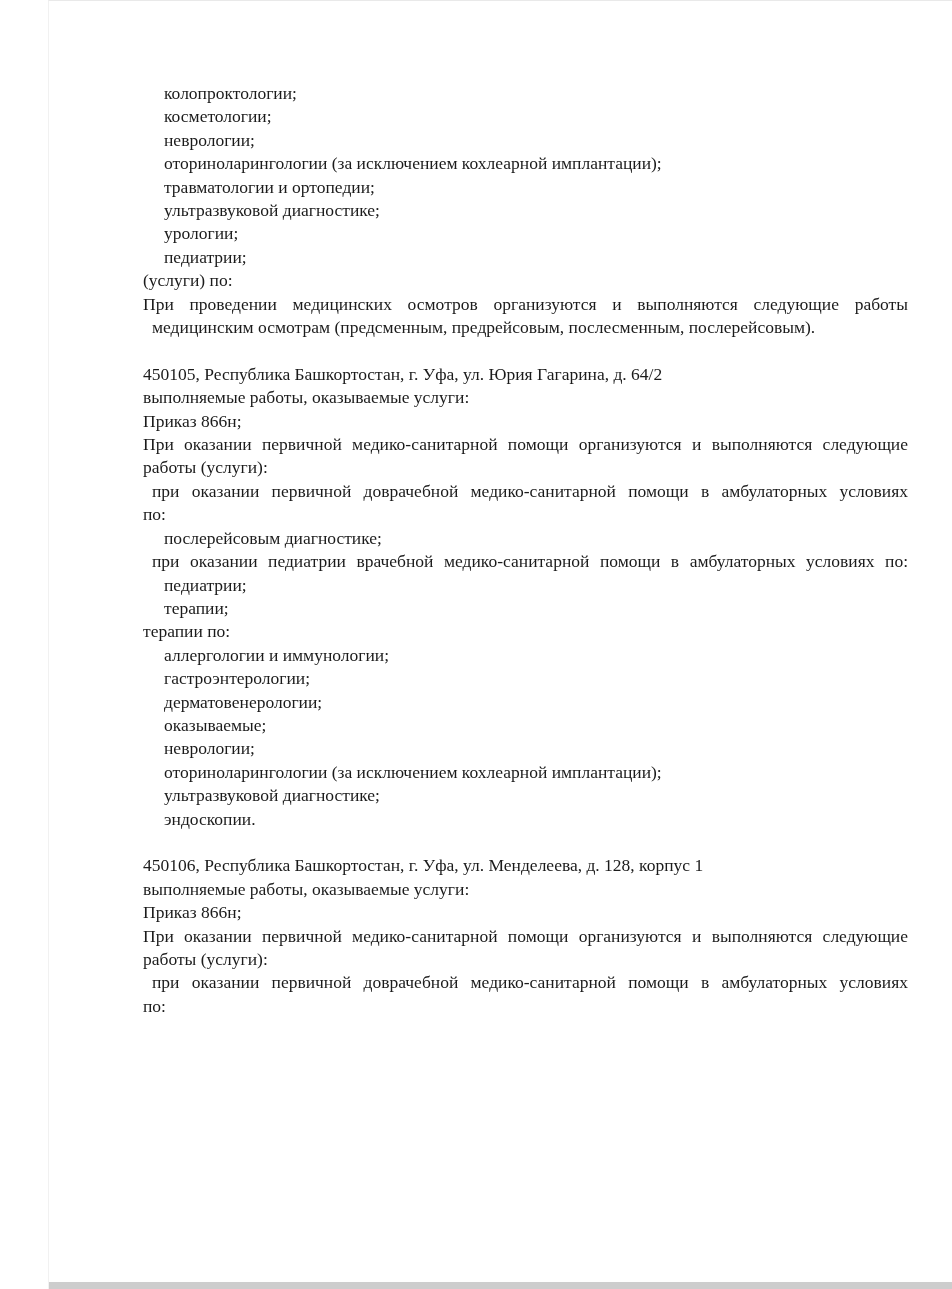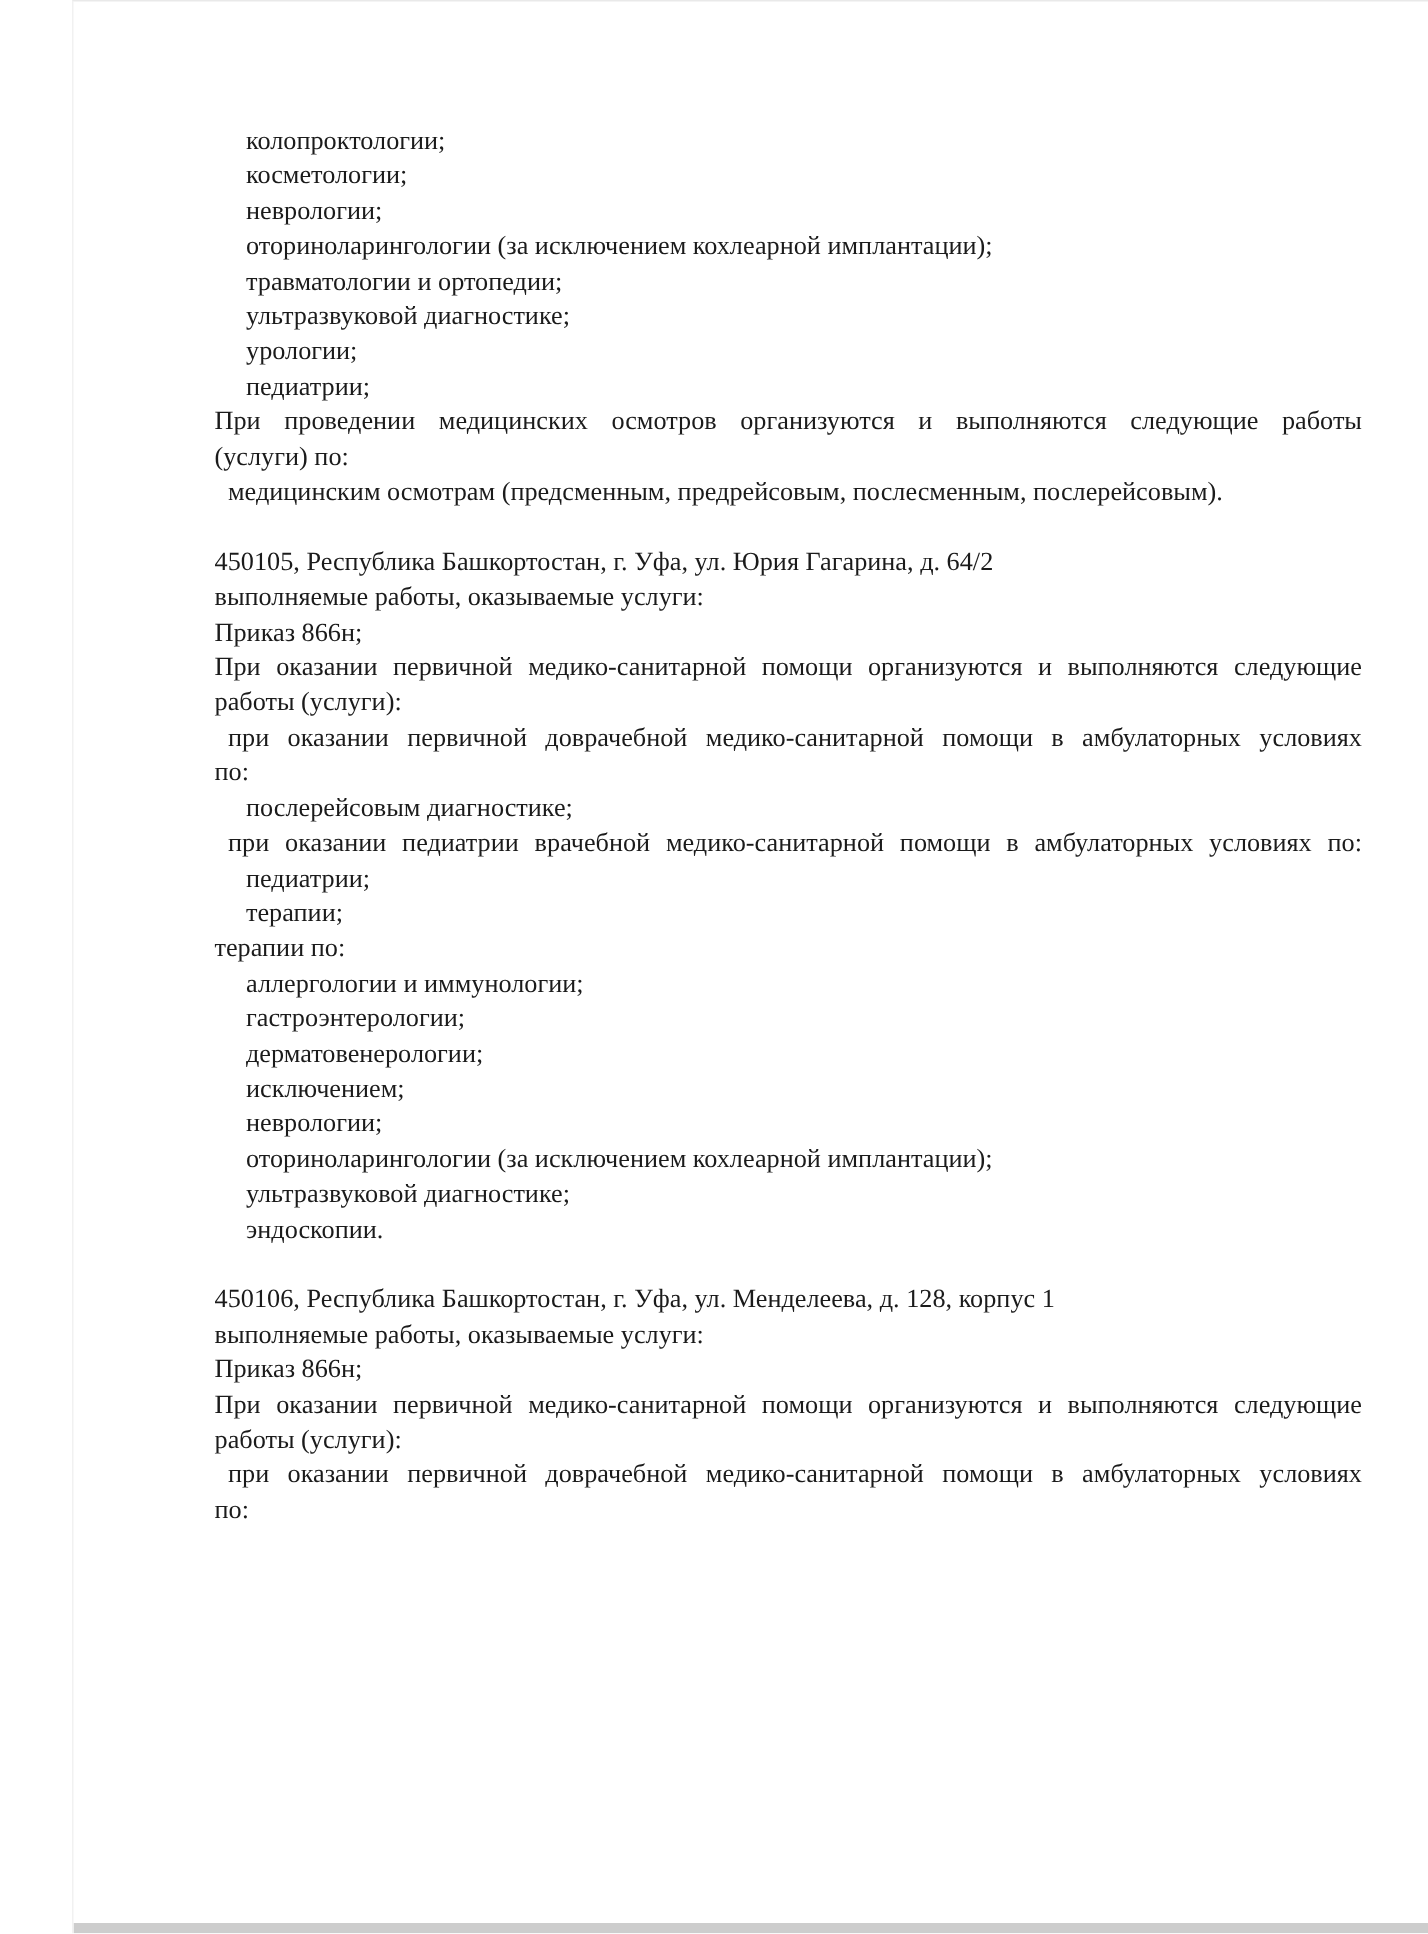--- a/index.html
+++ b/index.html
@@ -56,40 +56,40 @@
 <div class="page">
   <div class="content" id="doc-lines">
       <div class="line indent-2">колопроктологии;</div>
       <div class="line indent-2">косметологии;</div>
       <div class="line indent-2">неврологии;</div>
       <div class="line indent-2">оториноларингологии (за исключением кохлеарной имплантации);</div>
       <div class="line indent-2">травматологии и ортопедии;</div>
       <div class="line indent-2">ультразвуковой диагностике;</div>
       <div class="line indent-2">урологии;</div>
       <div class="line indent-2">педиатрии;</div>
+      <div class="line indent-0">(услуги) по:</div>
       <div class="line indent-0 j">При проведении медицинских осмотров организуются и выполняются следующие работы</div>
-      <div class="line indent-0">(услуги) по:</div>
       <div class="line indent-1">медицинским осмотрам (предсменным, предрейсовым, послесменным, послерейсовым).</div>
       <div class="line spacer"></div>
       <div class="line indent-0">450105, Республика Башкортостан, г. Уфа, ул. Юрия Гагарина, д. 64/2</div>
       <div class="line indent-0">выполняемые работы, оказываемые услуги:</div>
       <div class="line indent-0">Приказ 866н;</div>
       <div class="line indent-0 j">При оказании первичной медико-санитарной помощи организуются и выполняются следующие</div>
       <div class="line indent-0">работы (услуги):</div>
       <div class="line indent-1 j">при оказании первичной доврачебной медико-санитарной помощи в амбулаторных условиях</div>
       <div class="line indent-0">по:</div>
       <div class="line indent-2">послерейсовым диагностике;</div>
       <div class="line indent-1 j">при оказании педиатрии врачебной медико-санитарной помощи в амбулаторных условиях по:</div>
       <div class="line indent-2">педиатрии;</div>
       <div class="line indent-2">терапии;</div>
       <div class="line indent-0">терапии по:</div>
       <div class="line indent-2">аллергологии и иммунологии;</div>
       <div class="line indent-2">гастроэнтерологии;</div>
       <div class="line indent-2">дерматовенерологии;</div>
-      <div class="line indent-2">исключением;</div>
+      <div class="line indent-2">оказываемые;</div>
       <div class="line indent-2">неврологии;</div>
       <div class="line indent-2">оториноларингологии (за исключением кохлеарной имплантации);</div>
       <div class="line indent-2">ультразвуковой диагностике;</div>
       <div class="line indent-2">эндоскопии.</div>
       <div class="line spacer"></div>
       <div class="line indent-0">450106, Республика Башкортостан, г. Уфа, ул. Менделеева, д. 128, корпус 1</div>
       <div class="line indent-0">выполняемые работы, оказываемые услуги:</div>
       <div class="line indent-0">Приказ 866н;</div>
       <div class="line indent-0 j">При оказании первичной медико-санитарной помощи организуются и выполняются следующие</div>
       <div class="line indent-0">работы (услуги):</div>

